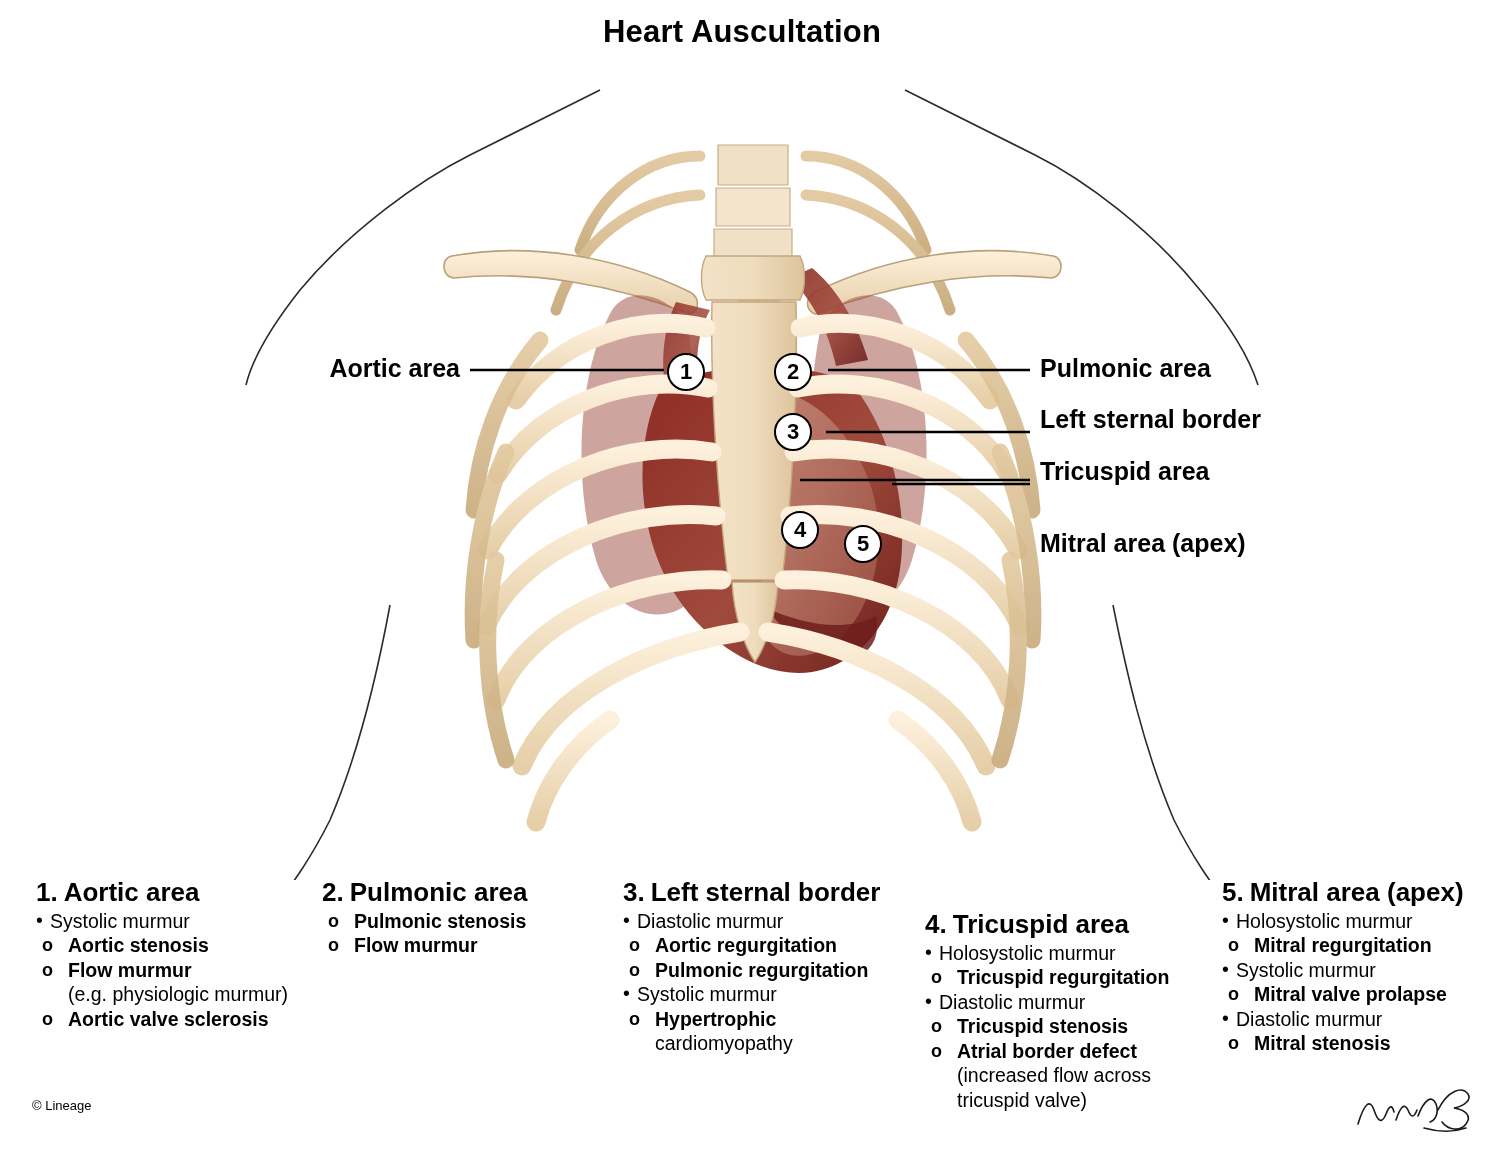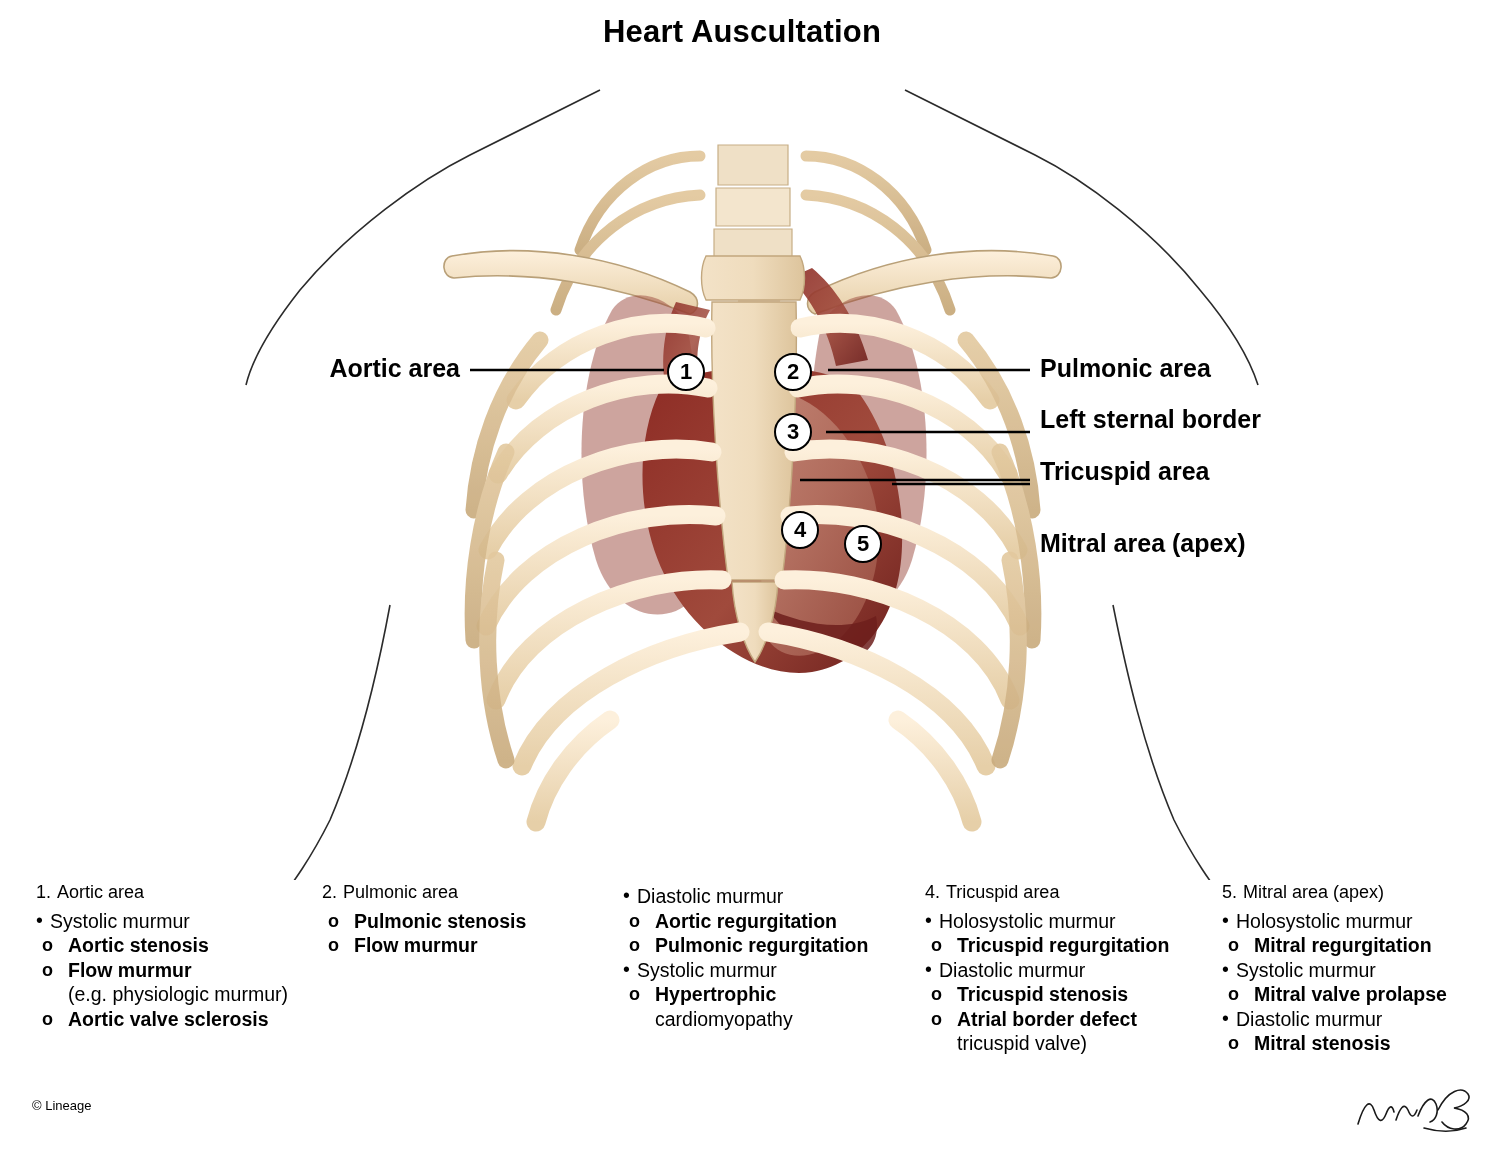--- a/index.html
+++ b/index.html
@@ -74,22 +74,22 @@
     width: 1500px;
     height: 250px;
   }
   .legend-col {
     position: absolute;
     top: 0;
     font-size: 19.5px;
     line-height: 24.5px;
   }
   .legend-head {
-    font-weight: normal;
-    font-size: 18px;
+    font-weight: bold;
+    font-size: 26px;
     white-space: nowrap;
   }
   .legend-head .num { margin-right: 6px; }
   .legend-list {
     margin: 4px 0 0 0;
     padding: 0;
     list-style: none;
   }
   .legend-list li {
     white-space: nowrap;
@@ -300,40 +300,44 @@
     <div class="legend-head">
       <span class="num">2.</span><span>Pulmonic area</span>
     </div>
     <ul class="legend-list">
       <li class="sub">Pulmonic stenosis</li>
       <li class="sub">Flow murmur</li>
     </ul>
   </div>
 
   <div class="legend-col" style="left:623px; width:300px;">
+    <div class="legend-head">
+      <span class="num">3.</span><span>Left sternal border</span>
+    </div>
     <ul class="legend-list">
       <li class="bullet">Diastolic murmur</li>
       <li class="sub">Aortic regurgitation</li>
       <li class="sub">Pulmonic regurgitation</li>
       <li class="bullet">Systolic murmur</li>
       <li class="sub">Hypertrophic</li>
       <li class="cont">cardiomyopathy</li>
     </ul>
   </div>
 
-  <div class="legend-col" style="left:925px; width:300px;">
+  <div class="legend-col" style="left:925px; width:300px;margin-top:32px;">
     <div class="legend-head">
       <span class="num">4.</span><span>Tricuspid area</span>
     </div>
     <ul class="legend-list">
       <li class="bullet">Holosystolic murmur</li>
       <li class="sub">Tricuspid regurgitation</li>
       <li class="bullet">Diastolic murmur</li>
       <li class="sub">Tricuspid stenosis</li>
       <li class="sub">Atrial border defect</li>
+      <li class="cont">(increased flow across</li>
       <li class="cont">tricuspid valve)</li>
     </ul>
   </div>
 
   <div class="legend-col" style="left:1222px; width:280px;">
     <div class="legend-head">
       <span class="num">5.</span><span>Mitral area (apex)</span>
     </div>
     <ul class="legend-list">
       <li class="bullet">Holosystolic murmur</li>

